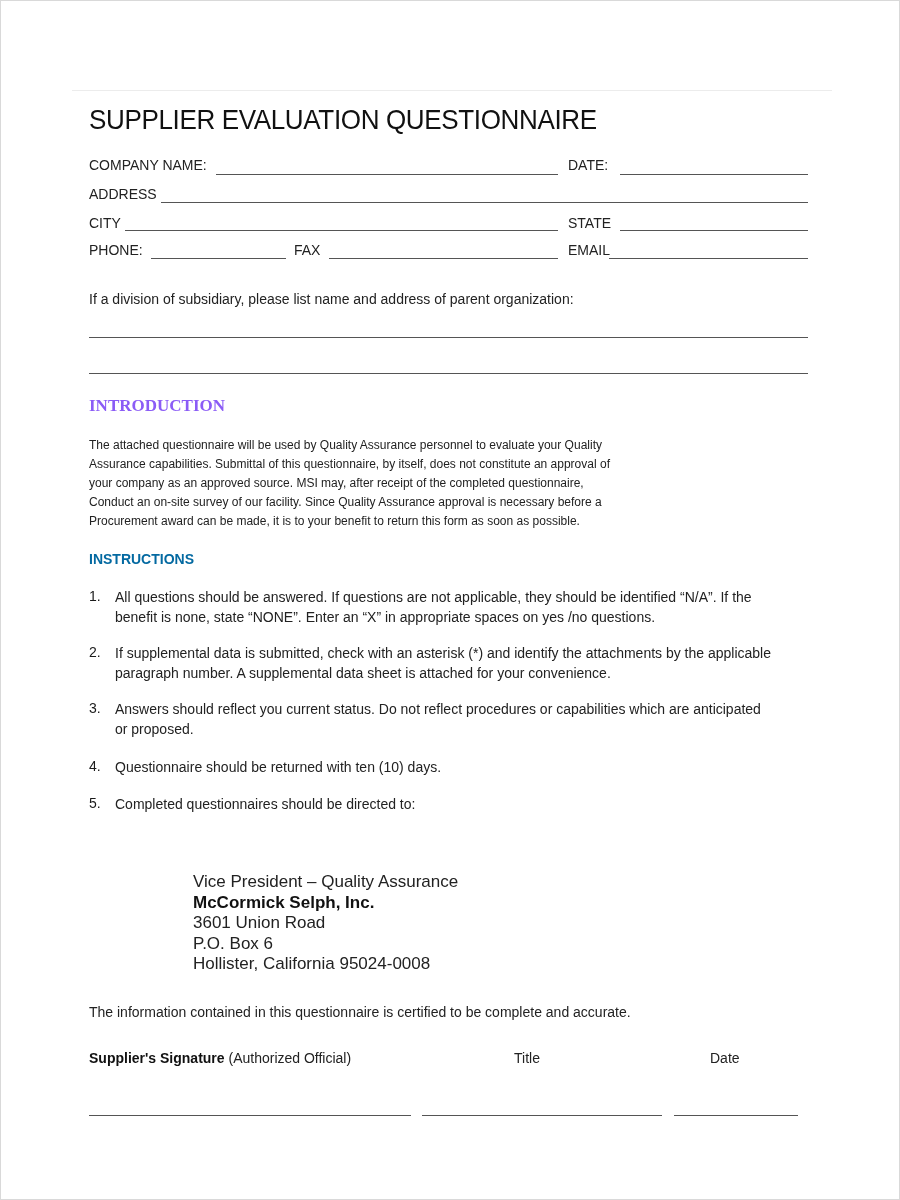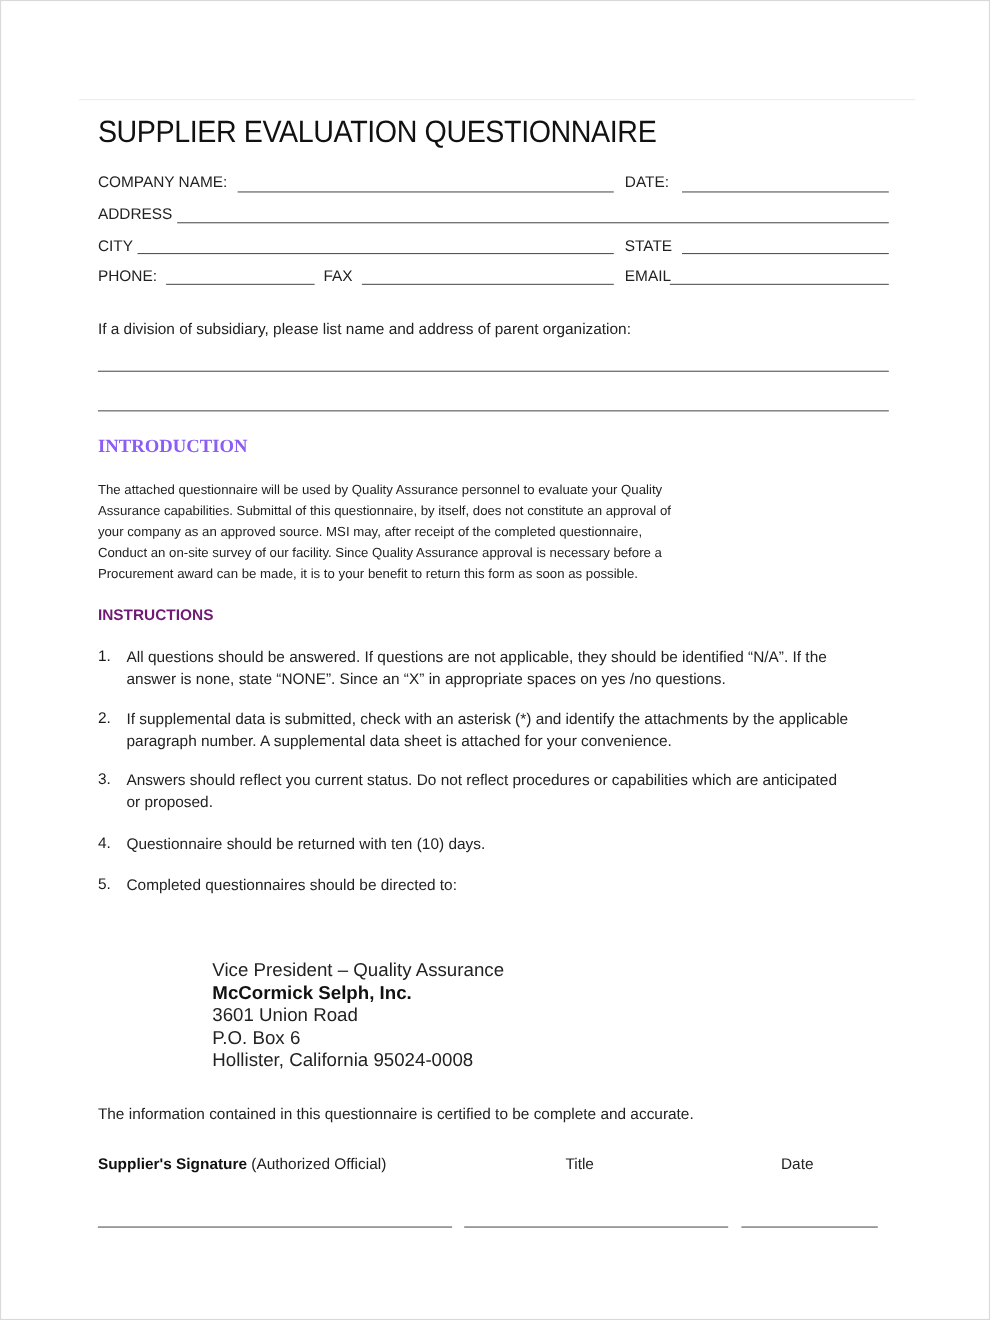--- a/index.html
+++ b/index.html
@@ -21,21 +21,21 @@
     left: 89px; top: 104px; font-size: 28px; letter-spacing: -0.4px;
     transform: scaleX(0.93); transform-origin: left;
     color: #111;
   }
   .lbl { font-size: 14px; color: #222; white-space: nowrap; }
   .line { position: absolute; height: 0; border-top: 1.6px solid #555; }
   .para {
     left: 89px; width: 700px; font-size: 12px; line-height: 19px; color: #222;
   }
   .h2 { font-size: 17px; font-weight: bold; color: #8b5cf6; font-family: Liberation Serif, serif; }
-  .h3 { font-size: 14px; font-weight: bold; color: #701a75; }
+  .h3 { font-size: 14px; font-weight: bold; color: #0369a1; }
   .num { position: absolute; left: 89px; font-size: 14px; }
   .item-text {
     position: absolute; left: 115px; width: 690px; font-size: 14px; line-height: 20px; color: #222;
   }
   .addr {
     left: 193px; top: 872px; font-size: 17px; line-height: 20.5px; color: #222;
   }
   .addr .bold { font-weight: bold; color: #111; }
 </style>
 </head>
@@ -77,21 +77,21 @@
   <div>your company as an approved source. MSI may, after receipt of the completed questionnaire,</div>
   <div>Conduct an on-site survey of our facility.  Since Quality Assurance approval is necessary before a</div>
   <div>Procurement award can be made, it is to your benefit to return this form as soon as possible.</div>
 </div>
 
 <div class="abs h3" style="left:89px;top:551px">INSTRUCTIONS</div>
 
 <div class="num" style="top:588px">1.</div>
 <div class="item-text" style="top:587px">
   <div>All questions should be answered. If questions are not applicable, they should be identified “N/A”.  If the</div>
-  <div>answer is none, state “NONE”. Since an “X” in appropriate spaces on yes /no questions.</div>
+  <div>benefit is none, state “NONE”. Enter an “X” in appropriate spaces on yes /no questions.</div>
 </div>
 
 <div class="num" style="top:644px">2.</div>
 <div class="item-text" style="top:643px">
   <div>If supplemental data is submitted, check with an asterisk (*) and identify the attachments by the applicable</div>
   <div>paragraph number.  A supplemental data sheet is attached for your convenience.</div>
 </div>
 
 <div class="num" style="top:700px">3.</div>
 <div class="item-text" style="top:699px">

